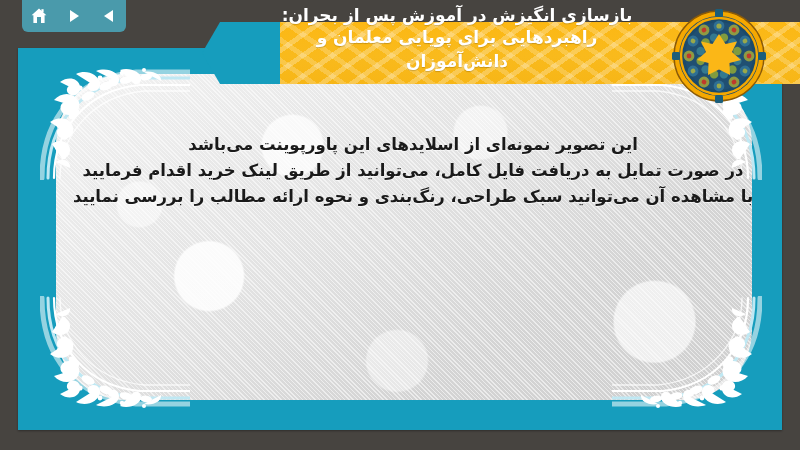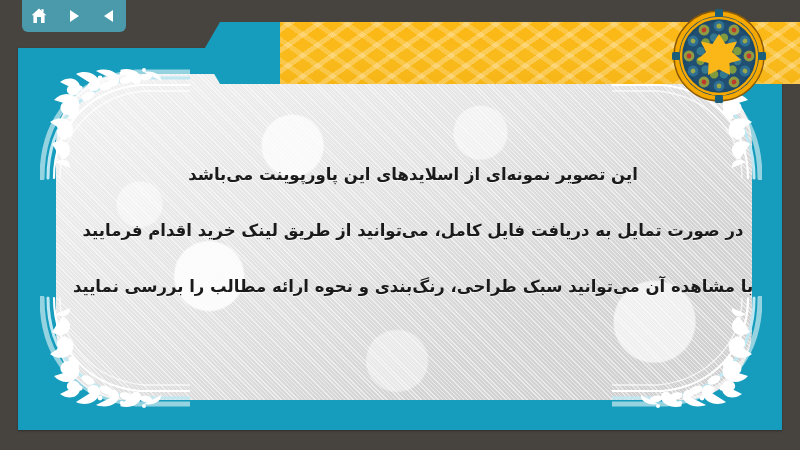--- a/index.html
+++ b/index.html
@@ -94,21 +94,21 @@
   }
   .medallion svg{display:block;}
 
   
   .body-text{
     position:absolute;left:70px;right:44px;top:132px;z-index:32;
     text-align:center;color:#1a1a1a;
   }
   .body-line{
     font-size:16.5px;font-weight:600;line-height:1.58;
-    white-space:nowrap;text-shadow:0 1px 0 rgba(255,255,255,.55);margin-top:30px;
+    white-space:nowrap;text-shadow:0 1px 0 rgba(255,255,255,.55);
   }
 </style>
 </head>
 <body>
 
 <div id="slide">
 
   <div class="backdrop"></div>
 
   <div class="frame">
@@ -263,20 +263,25 @@
   <div class="body-text">
     <div class="body-line">این تصویر نمونه‌ای از اسلایدهای این پاورپوینت می‌باشد</div>
     <div class="body-line">در صورت تمایل به دریافت فایل کامل، می‌توانید از طریق لینک خرید اقدام فرمایید</div>
     <div class="body-line">با مشاهده آن می‌توانید سبک طراحی، رنگ‌بندی و نحوه ارائه مطالب را بررسی نمایید</div>
   </div>
 
   <div class="banner">
     <div class="banner-arrow"></div>
     <div class="banner-body"></div>
 
+    <div class="title-stack">
+      <div class="title-line">بازسازی انگیزش در آموزش پس از بحران:</div>
+      <div class="title-line">راهبردهایی برای پویایی معلمان و</div>
+      <div class="title-line l3">دانش‌آموزان</div>
+    </div>
 
     <div class="medallion">
       <svg viewBox="0 0 96 96" xmlns="http://www.w3.org/2000/svg">
         <circle cx="48" cy="48" r="45" fill="#f5a800" stroke="#8a5a08" stroke-width="1.4"></circle>
         <circle cx="48" cy="48" r="40" fill="#1b4a6b"></circle>
         <circle cx="48" cy="48" r="38" fill="none" stroke="#f5a800" stroke-width="2.4"></circle>
         <circle cx="48" cy="48" r="34" fill="#204f72"></circle>
         <g>
           <g id="petals">
             <circle cx="48" cy="18" r="5.4" fill="#2f6f93"></circle>

